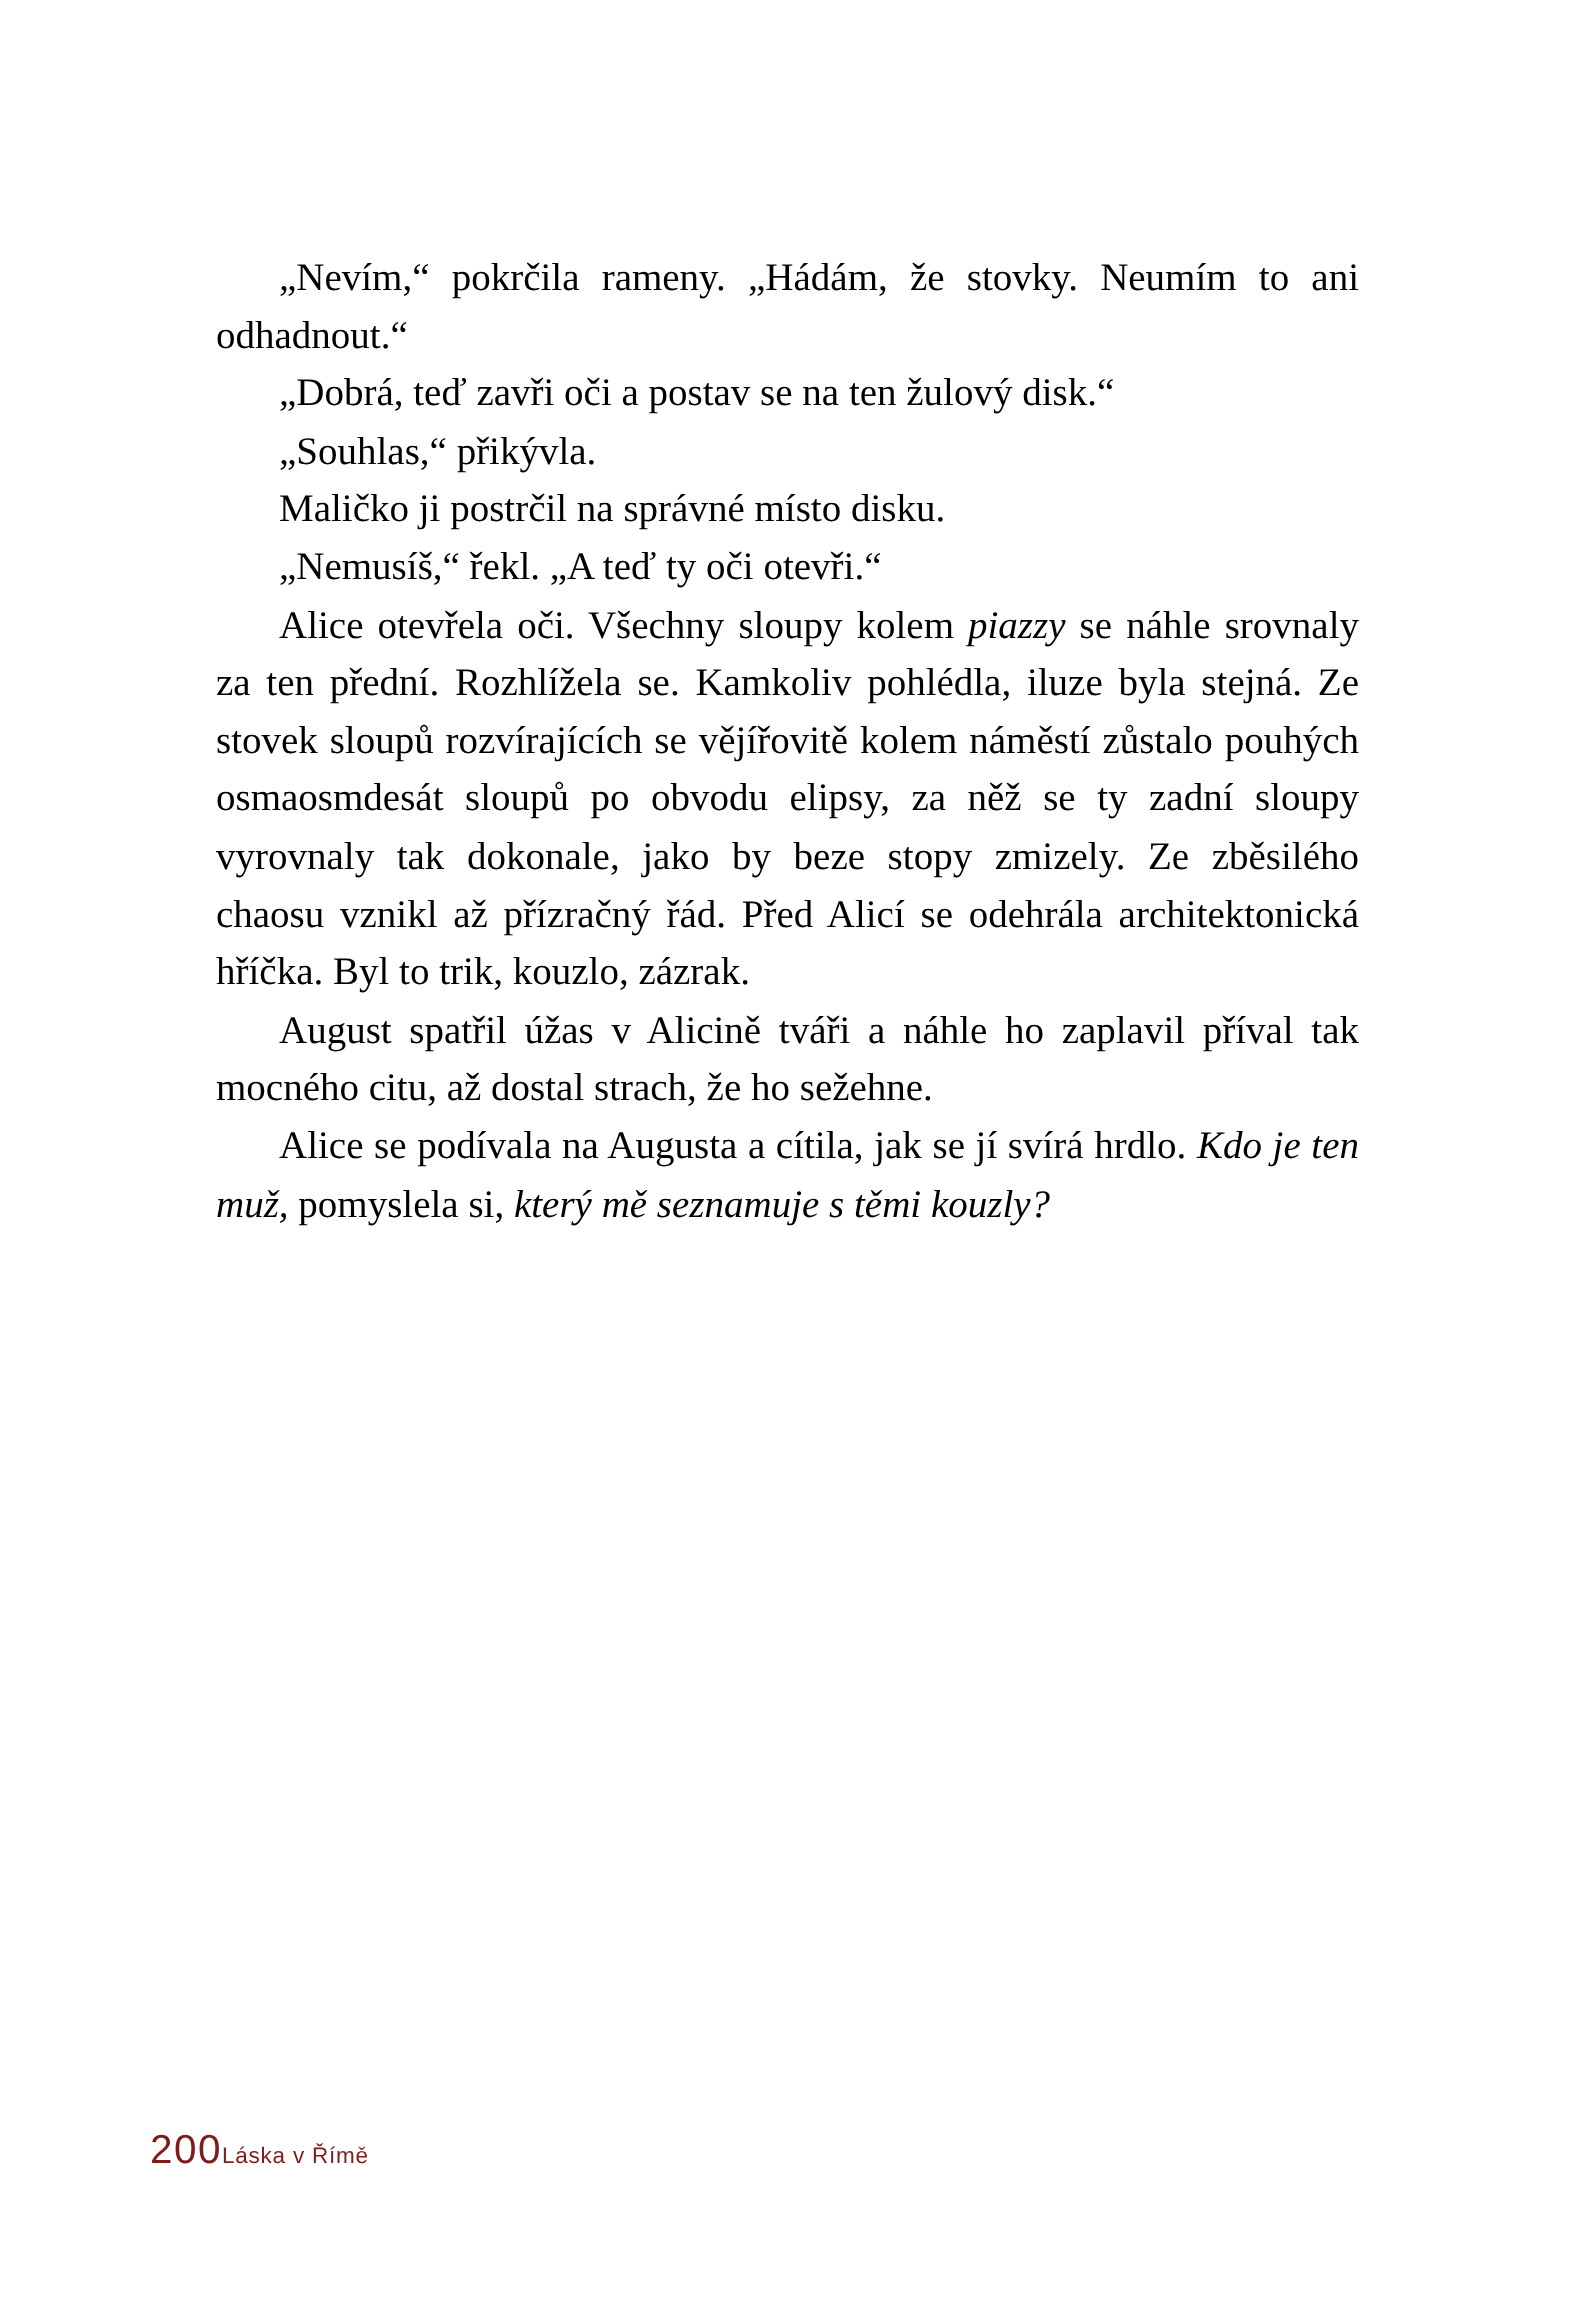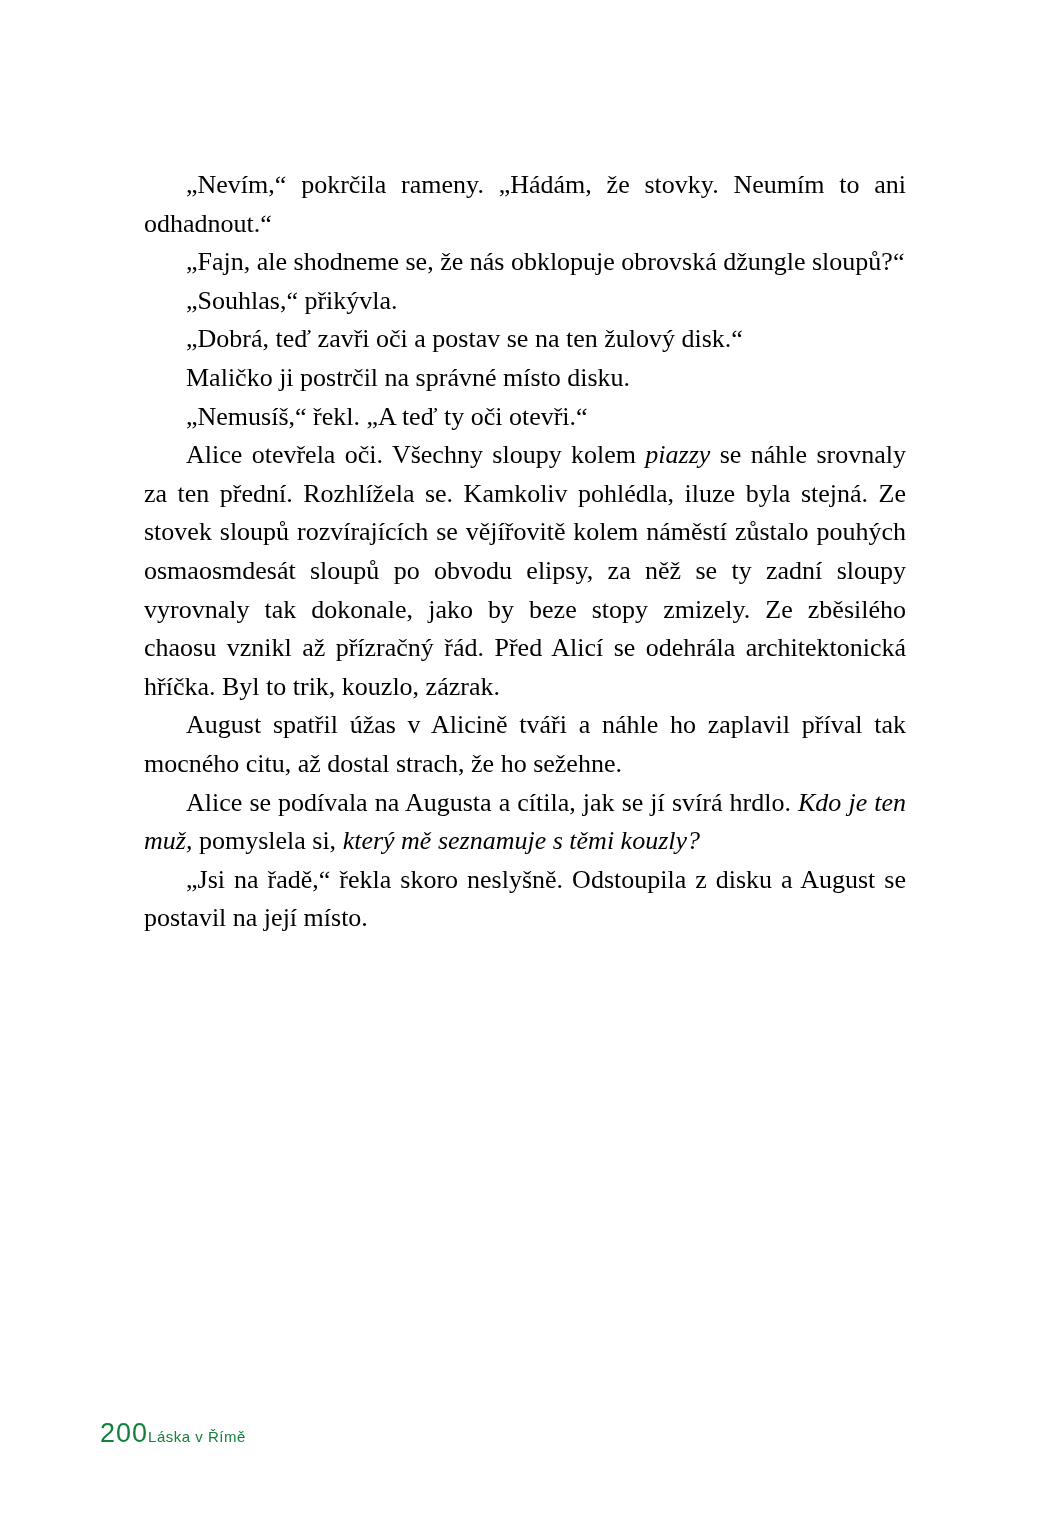--- a/index.html
+++ b/index.html
@@ -35,47 +35,45 @@
     margin-top: 40px;
   }
   .footer {
     position: absolute;
     left: 100px;
     top: 1418px;
     width: 800px;
     display: flex;
     align-items: baseline;
     font-family: "Liberation Sans", sans-serif;
-    color: #15803d;
+    color: #7f1d1d;
   }
   .page-number {
     font-size: 27px;
     letter-spacing: 1px;
   }
   .book-title {
     font-size: 15px;
     letter-spacing: 0.5px;
   }
 </style>
 </head>
 <body>
 
 <div class="page">
 
   <div class="text-block">
       <p class="para"><span>„Nevím,“ pokrčila rameny. „Hádám, že stovky. Neumím to ani odhadnout.“</span></p>
-      <p class="para"><span>„Fajn, ale shodneme se, že nás obklopuje obrovská džungle sloupů?“</span></p>
+      <p class="para"><span>„Dobrá, teď zavři oči a postav se na ten žulový disk.“</span></p>
       <p class="para"><span>„Souhlas,“ přikývla.</span></p>
-      <p class="para"><span>„Dobrá, teď zavři oči a postav se na ten žulový disk.“</span></p>
       <p class="para"><span>Maličko ji postrčil na správné místo disku.</span></p>
       <p class="para"><span>„Nemusíš,“ řekl. „A teď ty oči otevři.“</span></p>
       <p class="para"><span>Alice otevřela oči. Všechny sloupy kolem </span><span class="italic">piazzy</span><span> se náhle srovnaly za ten přední. Rozhlížela se. Kamkoliv pohlédla, iluze byla stejná. Ze stovek sloupů rozvírajících se vějířovitě kolem náměstí zůstalo pouhých osmaosmdesát sloupů po obvodu elipsy, za něž se ty zadní sloupy vyrovnaly tak dokonale, jako by beze stopy zmizely. Ze zběsilého chaosu vznikl až přízračný řád. Před Alicí se odehrála architektonická hříčka. Byl to trik, kouzlo, zázrak.</span></p>
       <p class="para"><span>August spatřil úžas v Alicině tváři a náhle ho zaplavil příval tak mocného citu, až dostal strach, že ho sežehne.</span></p>
       <p class="para"><span>Alice se podívala na Augusta a cítila, jak se jí svírá hrdlo. </span><span class="italic">Kdo je ten muž,</span><span> pomyslela si, </span><span class="italic">který mě seznamuje s těmi kouzly?</span></p>
-      <p class="para"><span>„Jsi na řadě,“ řekla skoro neslyšně. Odstoupila z disku a August se postavil na její místo.</span></p>
     </div>
 
   <div class="footer">
     <span class="page-number">200</span>
     <span class="book-title">Láska v Římě</span>
   </div>
 
 </div>
 
 </body></html>

